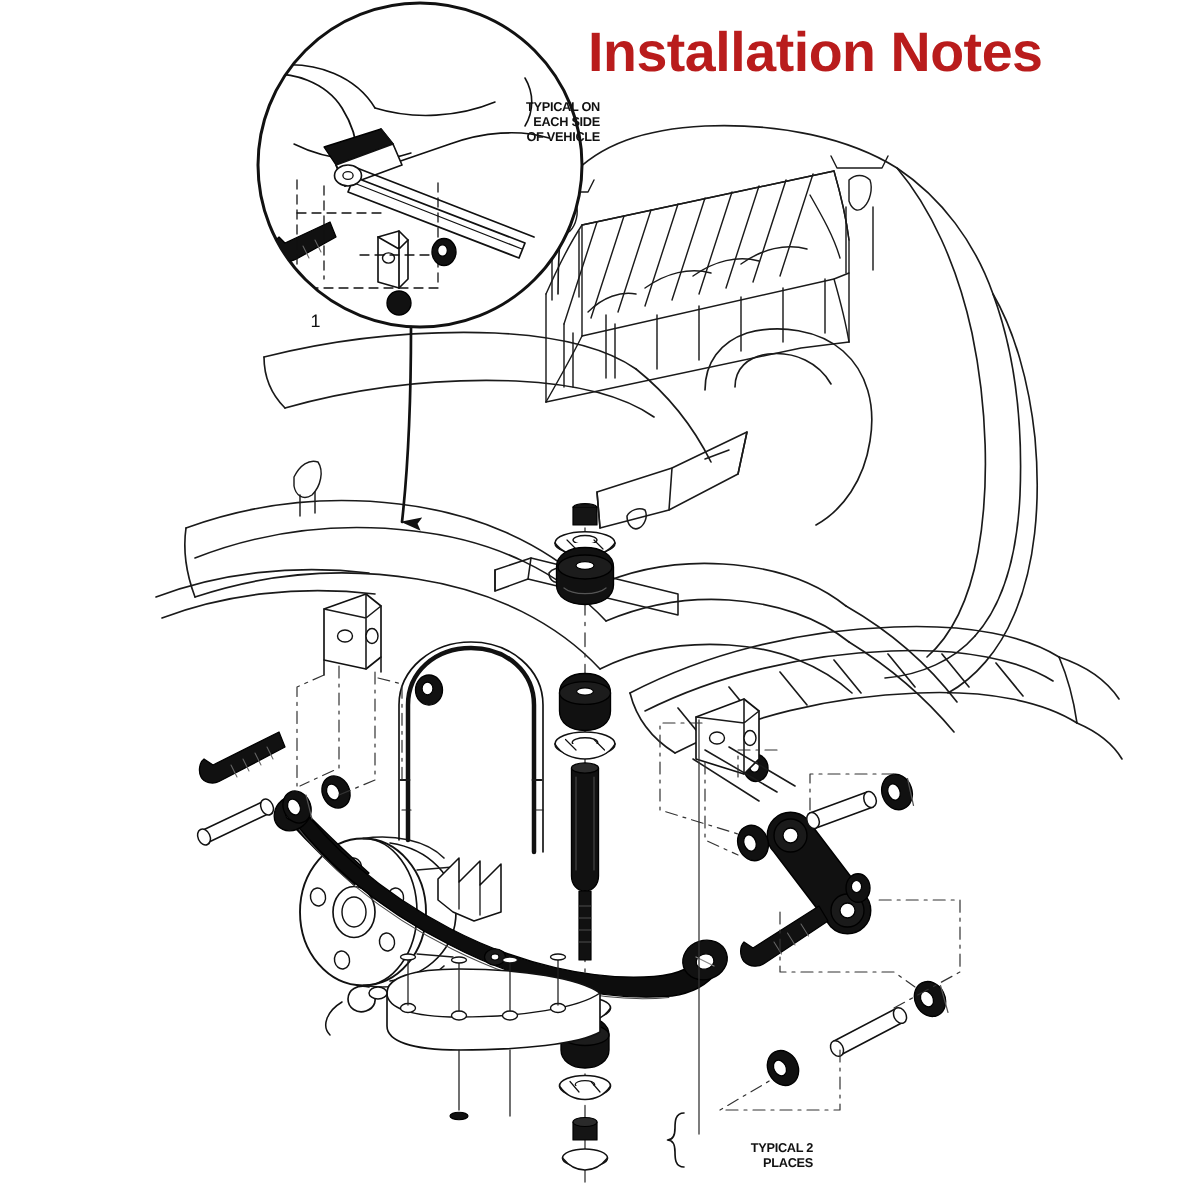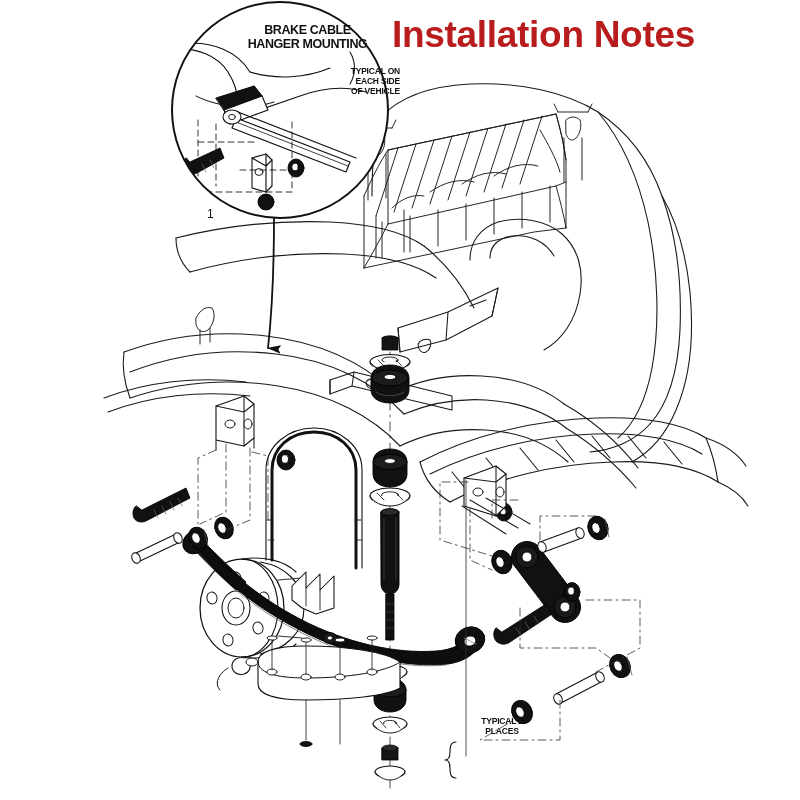--- a/index.html
+++ b/index.html
@@ -9,21 +9,21 @@
   #title{position:absolute;left:392px;top:16px;width:400px;
          font-size:37px;font-weight:bold;color:#b91c1c;
          letter-spacing:-0.3px;line-height:1.05;white-space:nowrap;}
   .dgm{position:absolute;left:0;top:0;width:800px;height:800px;}
   .lbl{position:absolute;color:#111;font-weight:bold;
        font-family:"Liberation Sans","DejaVu Sans",sans-serif;}
   #lbl-callout-title{left:245px;top:24px;width:125px;text-align:center;
        font-size:12.5px;line-height:13.5px;letter-spacing:-0.4px;}
   #lbl-typical-side{left:330px;top:66px;width:70px;text-align:right;
        font-size:8.5px;line-height:10px;letter-spacing:-0.2px;}
-  #lbl-typical-2{left:462px;top:716px;width:80px;text-align:center;
+  #lbl-typical-2{left:462px;top:760px;width:80px;text-align:right;
        font-size:8.5px;line-height:10px;letter-spacing:-0.2px;}
   #lbl-item-1{left:207px;top:207px;font-size:12px;font-weight:normal;}
 </style>
 </head>
 <body>
 
 <div id="page">
 
   <div id="title">Installation Notes</div>
 
@@ -467,18 +467,17 @@
         </g>
 
         <path d="M350 52 C356 62 356 74 350 84" fill="none" stroke="#111" stroke-width="1.05"></path>
       </g>
 
       <path d="M274 218 C274 268 272 312 268 348" fill="none" stroke="#111" stroke-width="1.8" marker-end="url(#arrHead)"></path>
 
     </g>
   </svg>
 
-  <div class="lbl" id="lbl-callout-title">BRAKE CABLE<br>HANGER MOUNTING</div>
   <div class="lbl" id="lbl-typical-side">TYPICAL ON<br>EACH SIDE<br>OF VEHICLE</div>
   <div class="lbl" id="lbl-typical-2">TYPICAL 2<br>PLACES</div>
   <div class="lbl" id="lbl-item-1">1</div>
 
 </div>
 
 </body></html>

